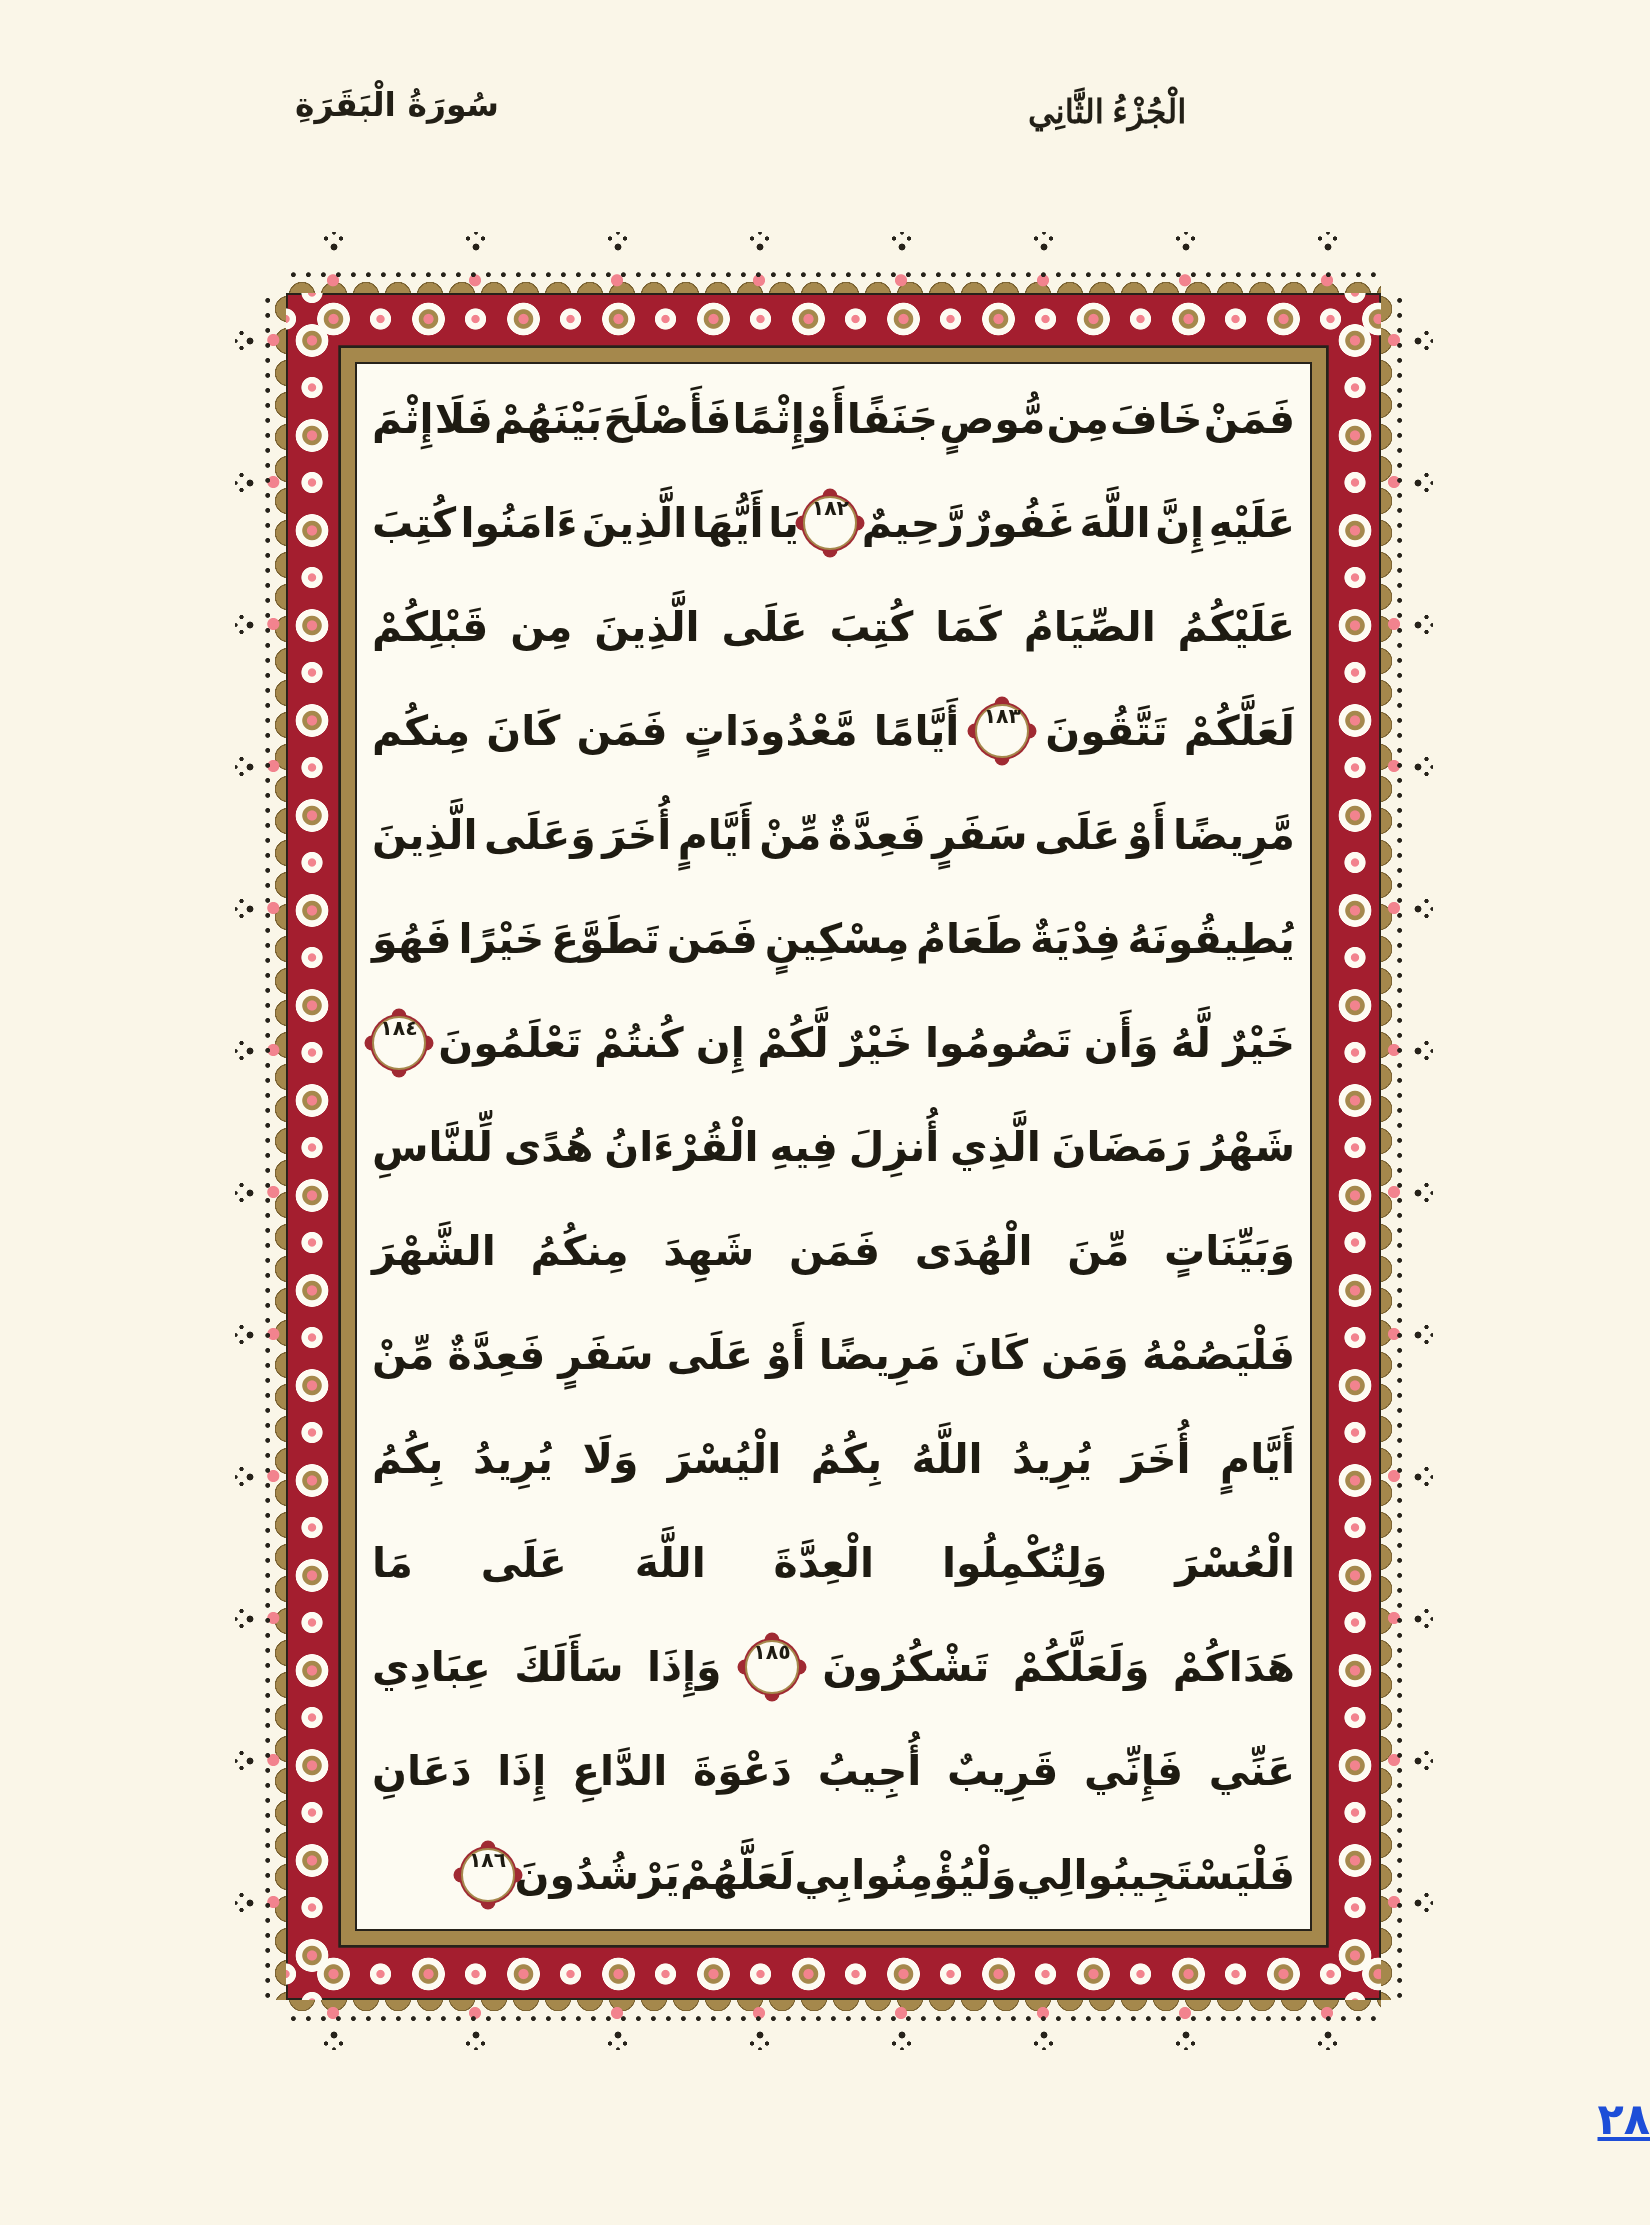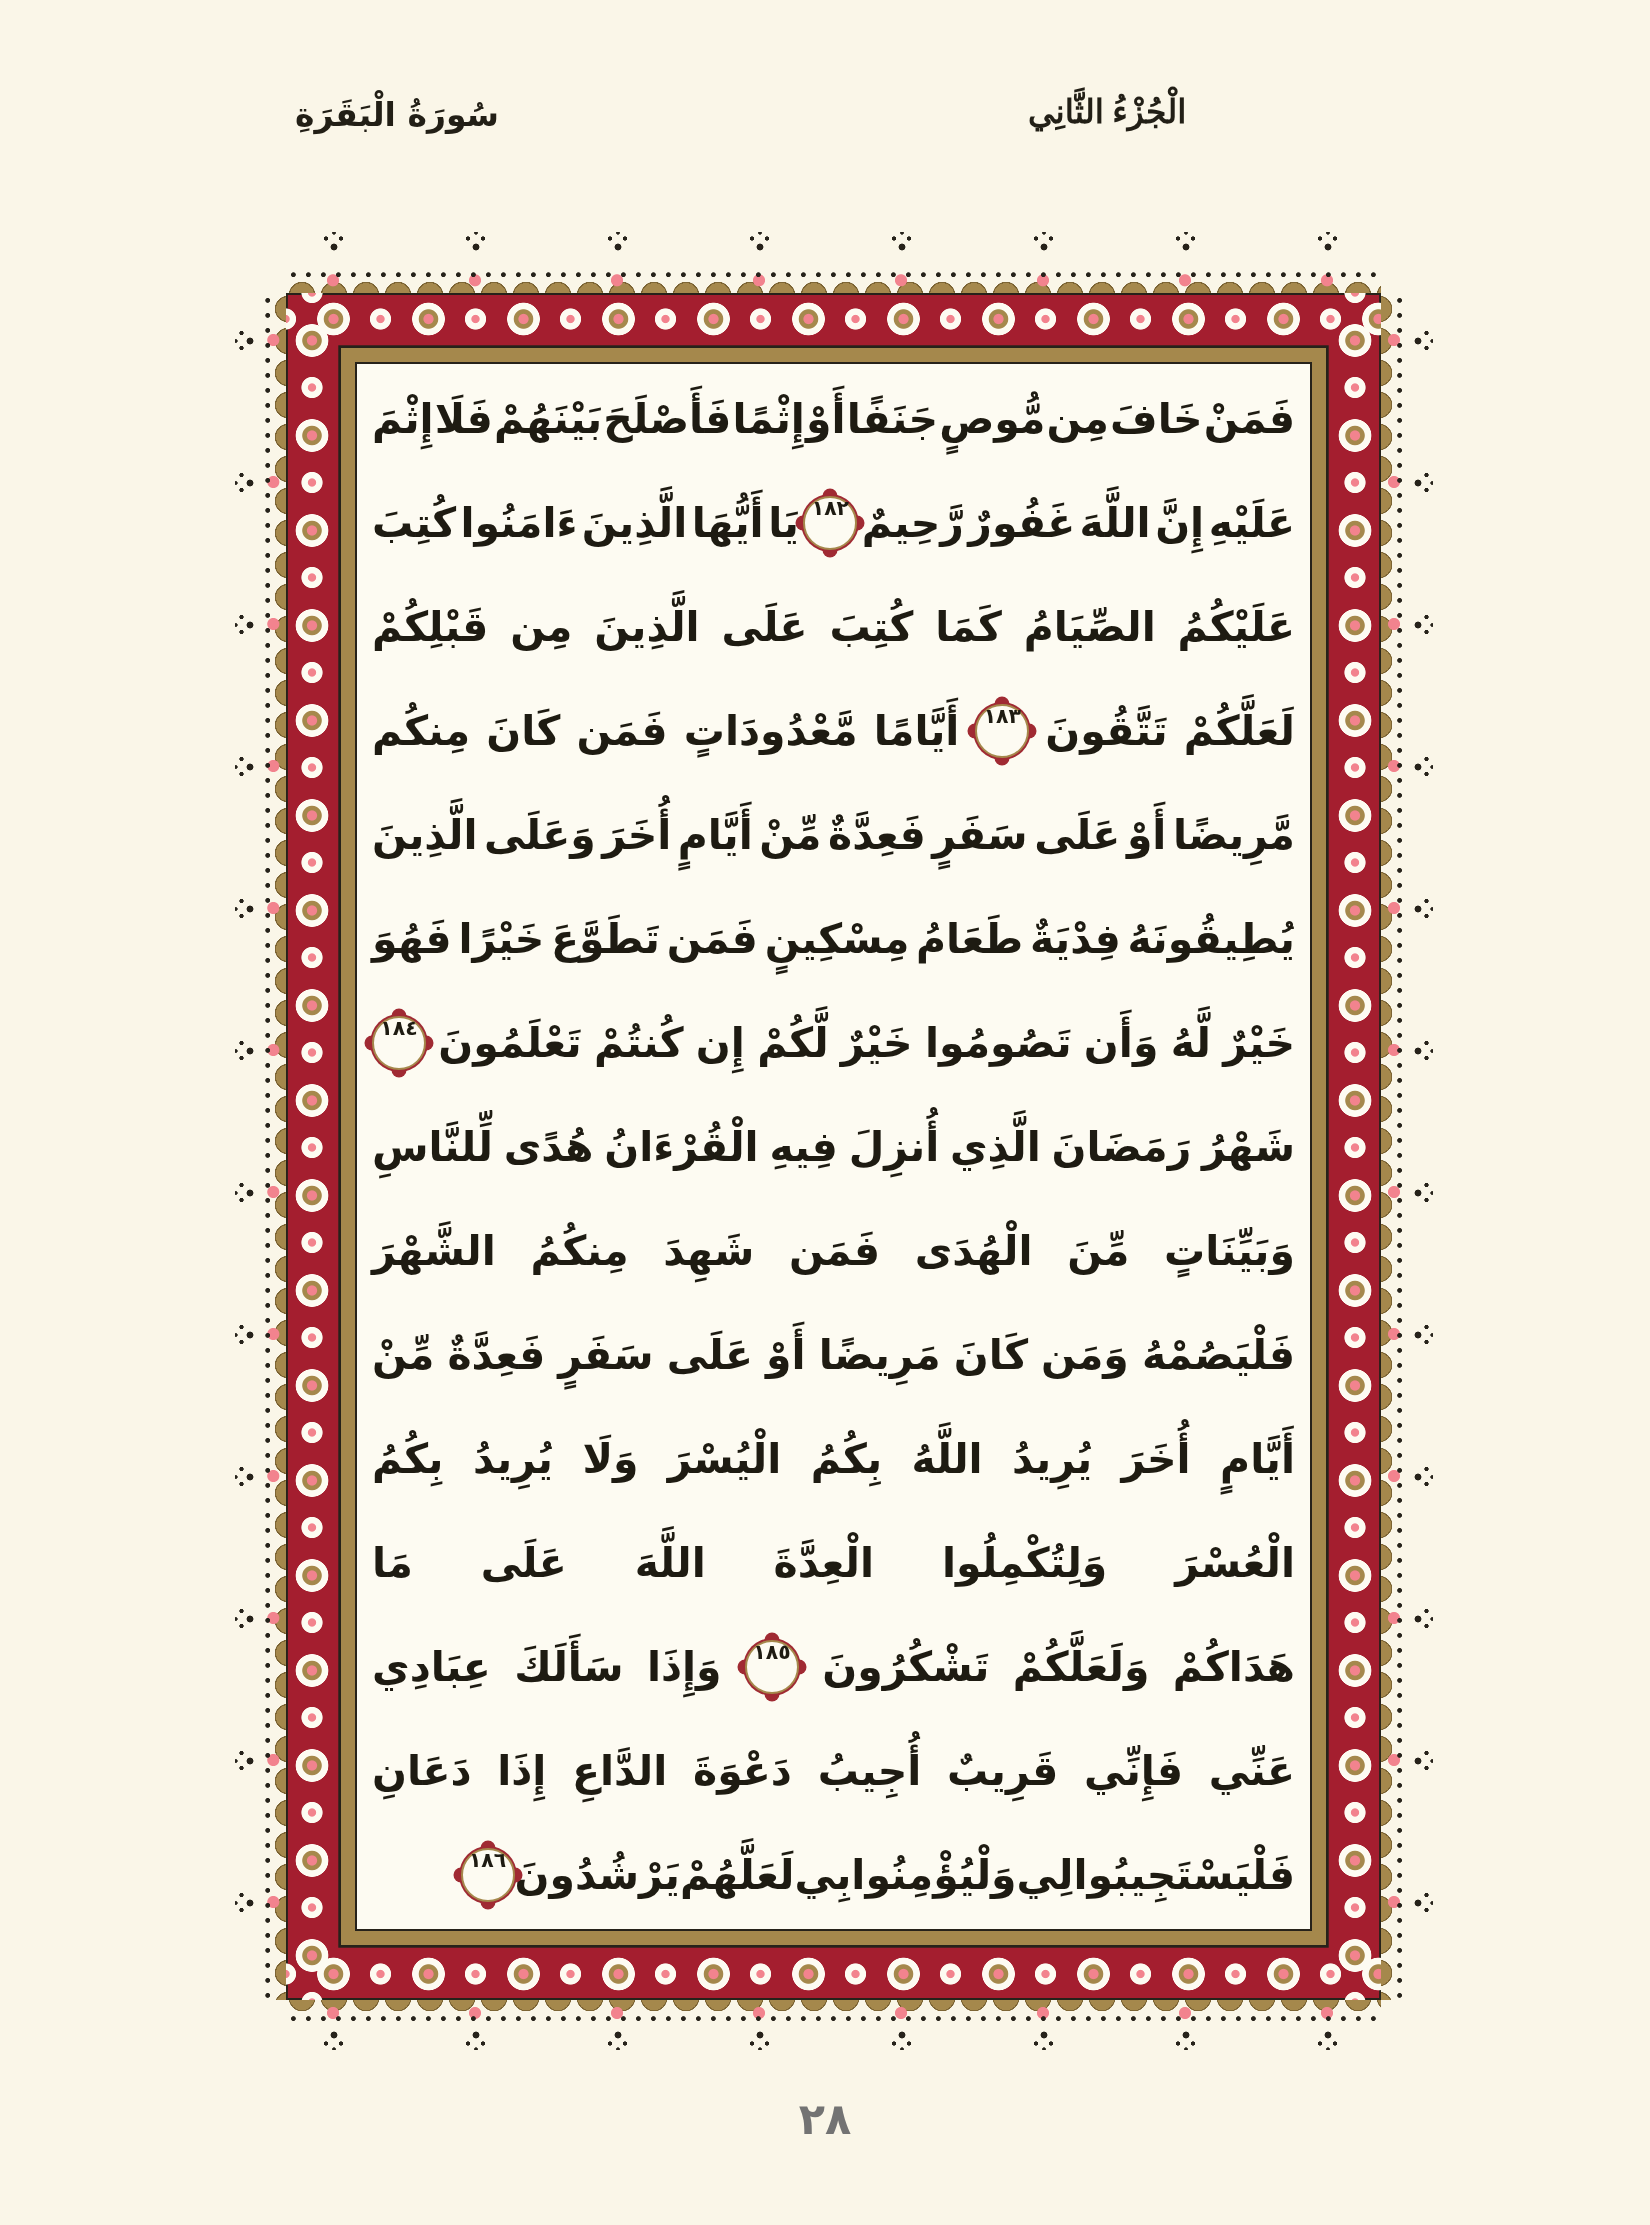--- a/index.html
+++ b/index.html
@@ -7,26 +7,26 @@
     width:1650px;height:2225px;position:relative;overflow:hidden;
     background:#FAF6E8;
     font-family:"DejaVu Sans", sans-serif;
     color:#26221A;
   }
   
   .hdr{
     position:absolute;font-size:33px;font-weight:bold;color:#221F16;
     direction:rtl;white-space:nowrap;
   }
-  .hdr-surah{left:295px;top:95px;text-align:center;}
+  .hdr-surah{left:295px;top:85px;text-align:center;}
   .hdr-juz{left:1028px;top:92px;font-family:Liberation Serif, serif;}
   
   .page-num{
-    position:absolute;left:0;right:0;top:2094px;text-align:center;
-    font-size:43px;font-weight:bold;color:#737373;
+    position:absolute;left:0;right:0;top:2094px;text-align:right;
+    font-size:43px;font-weight:bold;color:#1d4ed8;text-decoration:underline;
   }
   
   .frame{position:absolute;left:264px;top:271px;width:1139px;height:1751px;}
   .red-base{
     position:absolute;inset:22px;background:#A41E2F;
     box-shadow:inset 0 0 0 1.9px #26221A;
   }
   
   .band{position:absolute;}
   .band-h{

